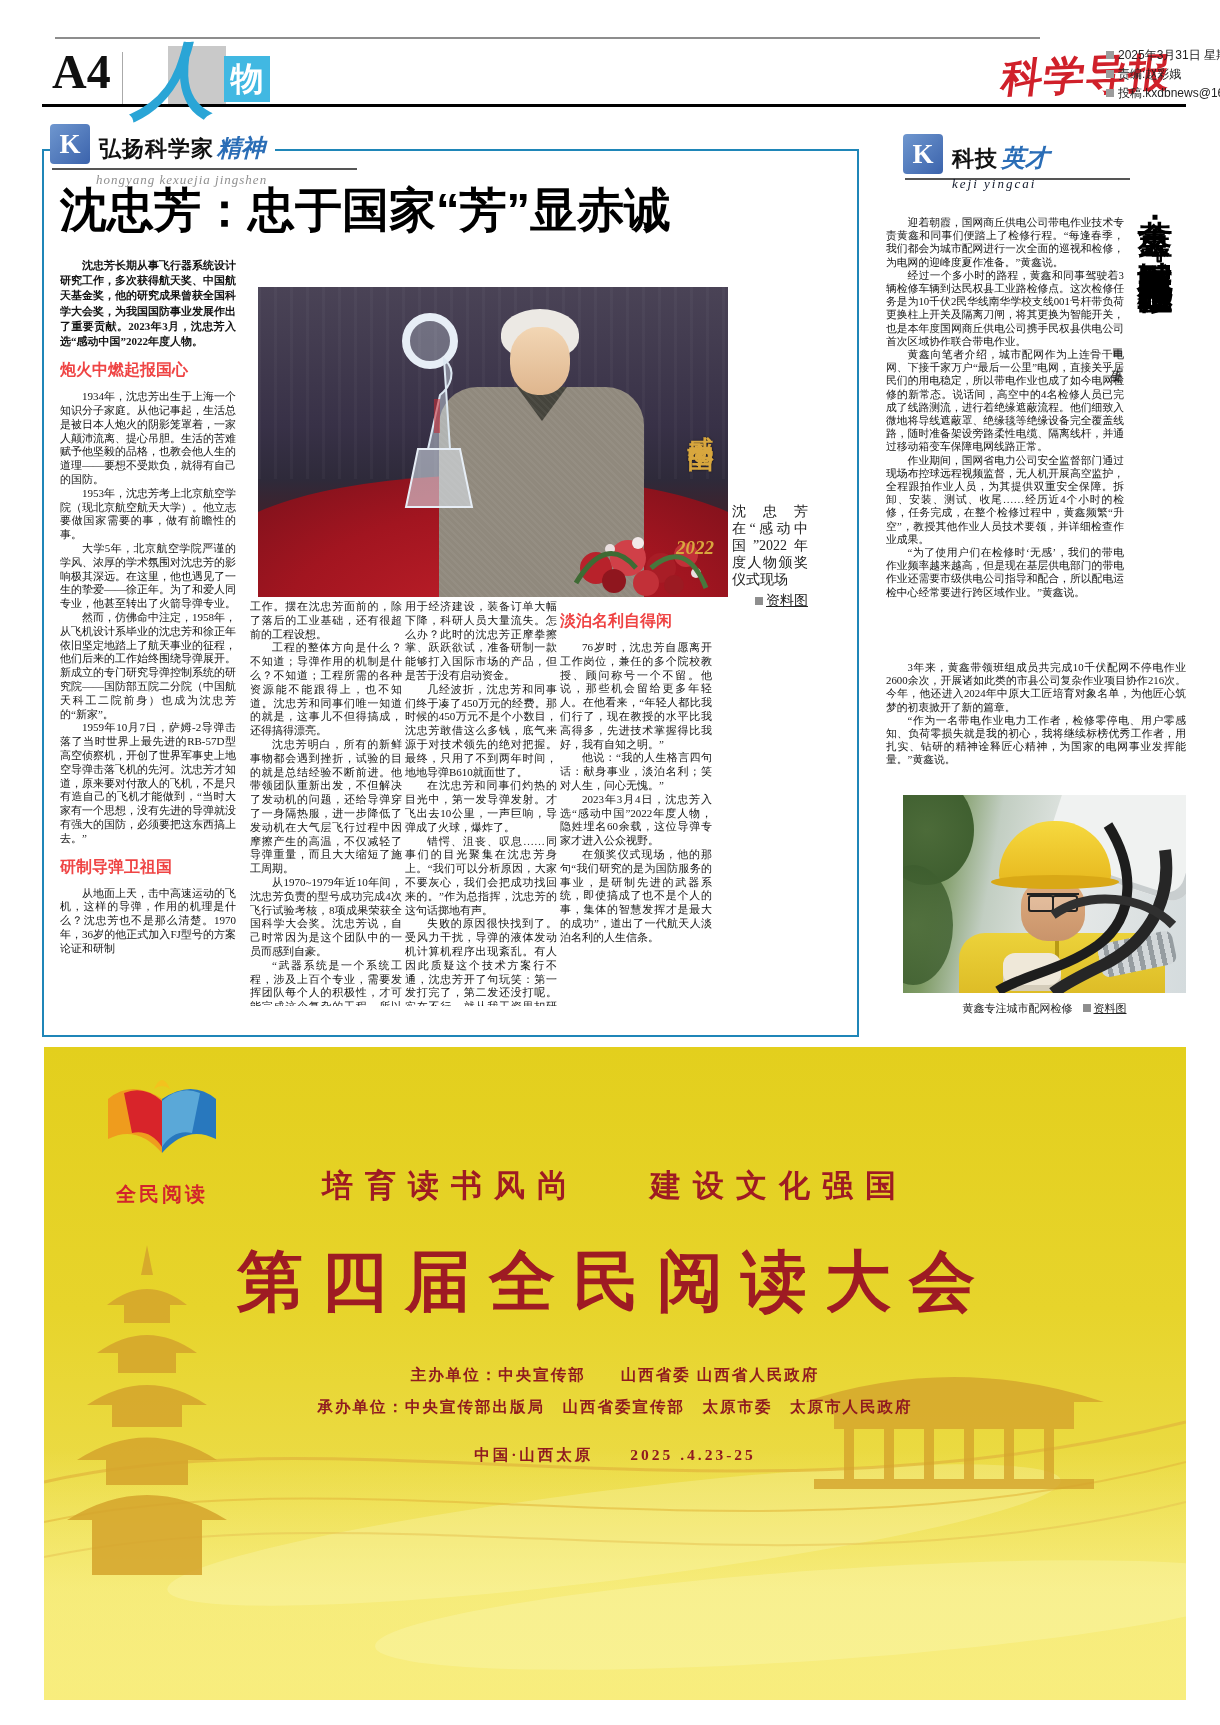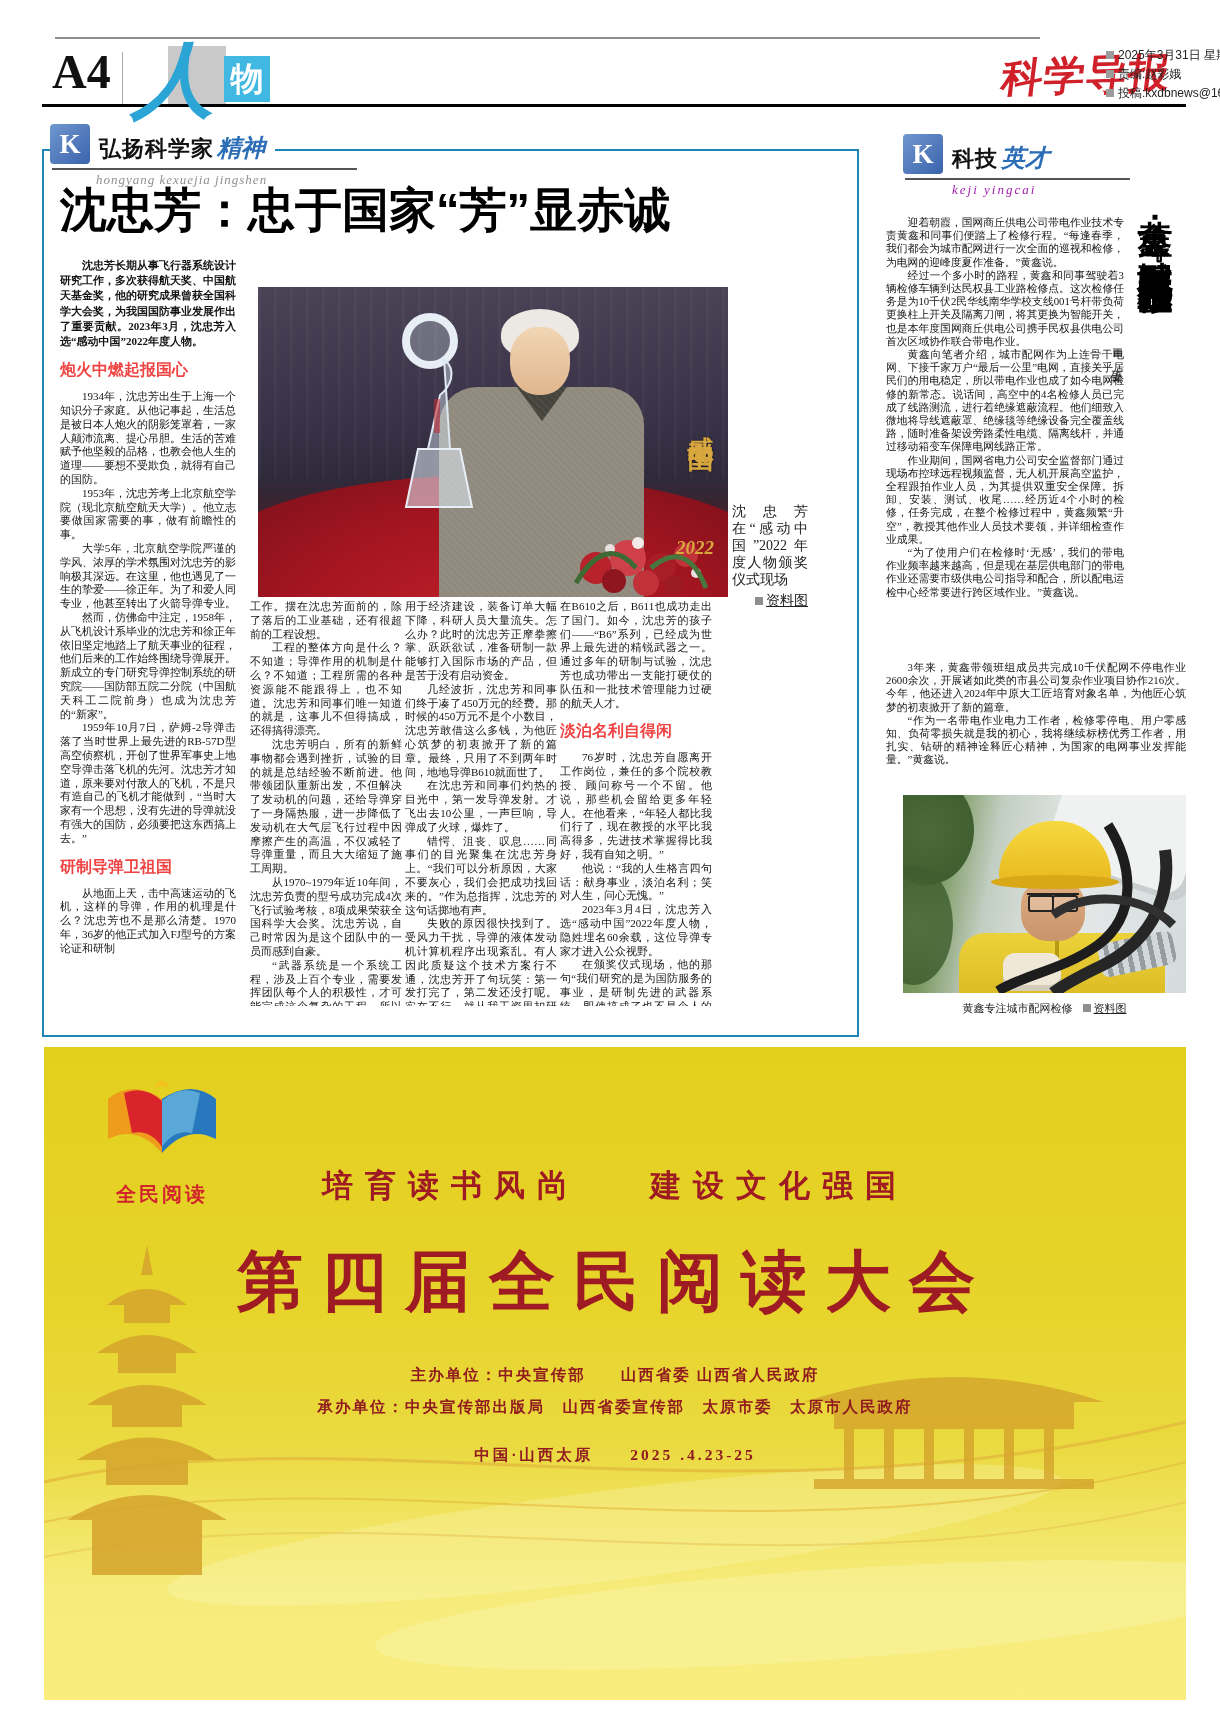--- a/index.html
+++ b/index.html
@@ -70,21 +70,21 @@
   #lp-year{right:14px;top:250px;font:italic bold 19px "Liberation Serif",serif;color:#d8a73e;}
 
   #lcaption{left:688px;top:352px;width:76px;font-size:14px;line-height:17px;color:#222;text-align:justify;}
   #lcaption .credit{text-align:right;margin-top:4px;}
   #lcaption .credit u{text-decoration:underline;}
   #lcaption .sq{display:inline-block;width:8px;height:8px;background:#8e8e8e;margin-right:3px;}
 
   
   #rbadge{left:903px;top:134px;}
   #rbadge-ul{left:905px;top:178px;width:225px;height:2px;background:#555;}
-  #rbadge-py{left:952px;top:182px;font:italic 13px "Liberation Serif",serif;color:#a21caf;letter-spacing:2px;}
+  #rbadge-py{left:952px;top:176px;font:italic 13px "Liberation Serif",serif;color:#0f172a;letter-spacing:2px;}
   #rtitle{left:1130px;top:192px;height:480px;writing-mode:vertical-rl;
           font:900 35px "Liberation Serif",serif;color:#000;letter-spacing:2px;}
   #rbyline{left:1108px;top:348px;writing-mode:vertical-rl;font:12px "Liberation Sans",sans-serif;color:#333;}
   #rbyline .sq{display:inline-block;width:9px;height:9px;background:#9c9c9c;margin-bottom:4px;}
   #rupper{left:886px;top:216px;width:238px;height:444px;font-size:10.8px;line-height:13.2px;}
   #rlower{left:886px;top:661px;width:300px;height:130px;font-size:10.8px;line-height:13.2px;}
 
   
   #rphoto{left:903px;top:795px;width:283px;height:198px;overflow:hidden;
      background:linear-gradient(100deg,#5f8049 0%,#7d9a63 16%,#c2cec2 32%,#e6e9e8 58%,#d4dbdd 100%);}
@@ -215,27 +215,26 @@
       </div>
     <div class="abs ncol" id="lcol2">
         <div class="p0">工作。摆在沈忠芳面前的，除了落后的工业基础，还有很超前的工程设想。</div>
         <div class="p">工程的整体方向是什么？不知道；导弹作用的机制是什么？不知道；工程所需的各种资源能不能跟得上，也不知道。沈忠芳和同事们唯一知道的就是，这事儿不但得搞成，还得搞得漂亮。</div>
         <div class="p">沈忠芳明白，所有的新鲜事物都会遇到挫折，试验的目的就是总结经验不断前进。他带领团队重新出发，不但解决了发动机的问题，还给导弹穿了一身隔热服，进一步降低了发动机在大气层飞行过程中因摩擦产生的高温，不仅减轻了导弹重量，而且大大缩短了施工周期。</div>
         <div class="p">从1970~1979年近10年间，沈忠芳负责的型号成功完成4次飞行试验考核，8项成果荣获全国科学大会奖。沈忠芳说，自己时常因为是这个团队中的一员而感到自豪。</div>
         <div class="p">“武器系统是一个系统工程，涉及上百个专业，需要发挥团队每个人的积极性，才可能完成这个复杂的工程。所以我的观点很明确，团队的胜利才是个人真正的胜利。”沈忠芳说。</div>
       </div>
     <div class="abs ncol" id="lcol3">
         <div class="p0">用于经济建设，装备订单大幅下降，科研人员大量流失。怎么办？此时的沈忠芳正摩拳擦掌、跃跃欲试，准备研制一款能够打入国际市场的产品，但是苦于没有启动资金。</div>
-        <div class="p">几经波折，沈忠芳和同事们终于凑了450万元的经费。那时候的450万元不是个小数目，沈忠芳敢借这么多钱，为他匠心筑梦的初衷掀开了新的篇章。最终，只用了不到两年时间，地地导弹B610就面世了。</div>
+        <div class="p">几经波折，沈忠芳和同事们终于凑了450万元的经费。那时候的450万元不是个小数目，沈忠芳敢借这么多钱，底气来源于对技术领先的绝对把握。最终，只用了不到两年时间，地地导弹B610就面世了。</div>
         <div class="p">在沈忠芳和同事们灼热的目光中，第一发导弹发射。才飞出去10公里，一声巨响，导弹成了火球，爆炸了。</div>
         <div class="p">错愕、沮丧、叹息……同事们的目光聚集在沈忠芳身上。“我们可以分析原因，大家不要灰心，我们会把成功找回来的。”作为总指挥，沈忠芳的这句话掷地有声。</div>
         <div class="p">失败的原因很快找到了。受风力干扰，导弹的液体发动机计算机程序出现紊乱。有人因此质疑这个技术方案行不通，沈忠芳开了句玩笑：第一发打完了，第二发还没打呢。实在不行，就从我工资里扣研发费用吧。</div>
       </div>
     <div class="abs ncol" id="lcol4">
-        <div class="p0">在B610之后，B611也成功走出了国门。如今，沈忠芳的孩子们——“B6”系列，已经成为世界上最先进的精锐武器之一。通过多年的研制与试验，沈忠芳也成功带出一支能打硬仗的队伍和一批技术管理能力过硬的航天人才。</div>
         <div class="h">淡泊名利自得闲</div>
         <div class="p">76岁时，沈忠芳自愿离开工作岗位，兼任的多个院校教授、顾问称号一个不留。他说，那些机会留给更多年轻人。在他看来，“年轻人都比我们行了，现在教授的水平比我高得多，先进技术掌握得比我好，我有自知之明。”</div>
         <div class="p">他说：“我的人生格言四句话：献身事业，淡泊名利；笑对人生，问心无愧。”</div>
         <div class="p">2023年3月4日，沈忠芳入选“感动中国”2022年度人物，隐姓埋名60余载，这位导弹专家才进入公众视野。</div>
         <div class="p">在颁奖仪式现场，他的那句“我们研究的是为国防服务的事业，是研制先进的武器系统，即使搞成了也不是个人的事，集体的智慧发挥才是最大的成功”，道出了一代航天人淡泊名利的人生信条。</div>
       </div>
   </div>
 
   <div class="abs badge" id="rbadge">
     <div class="k">K</div>

